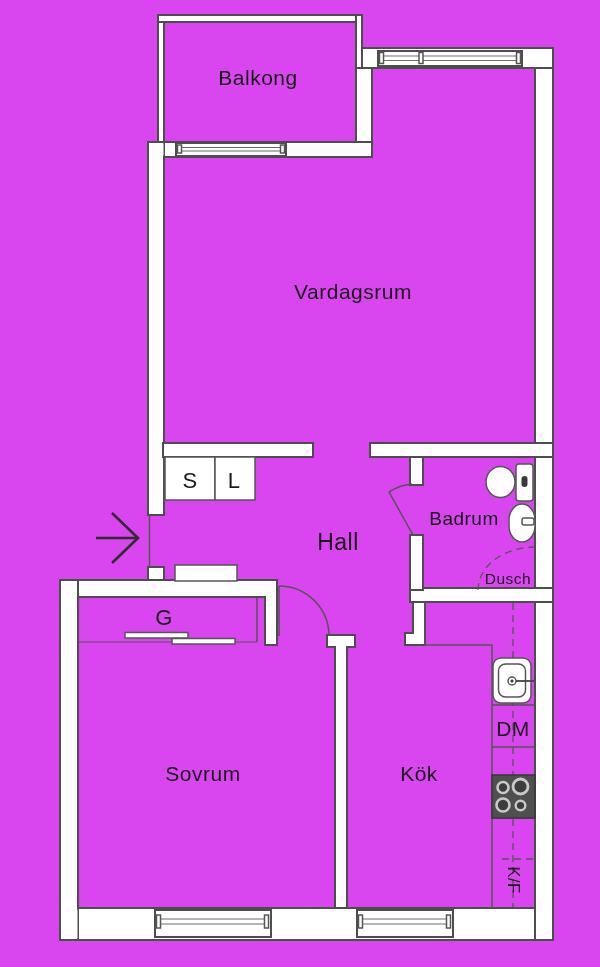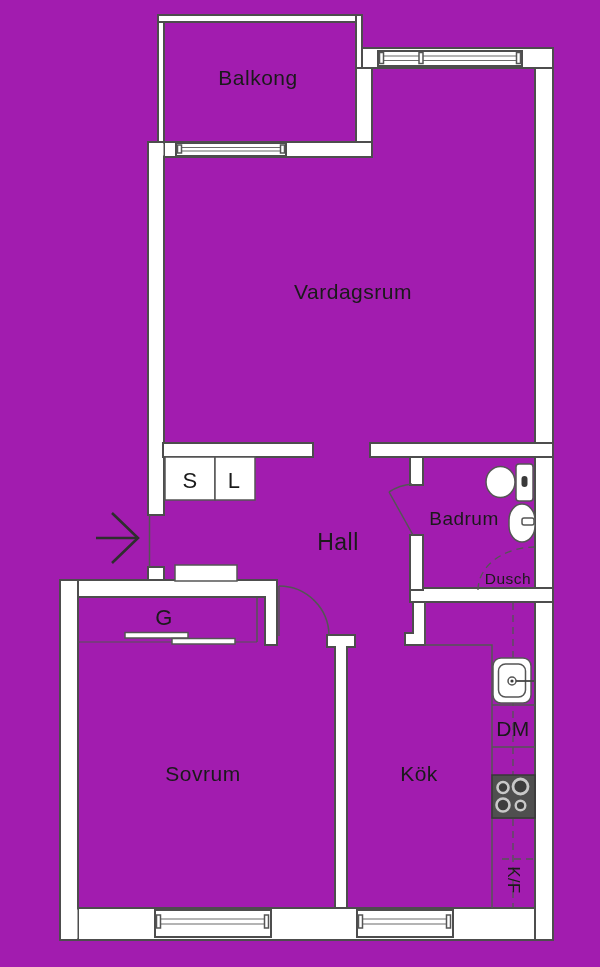--- a/index.html
+++ b/index.html
@@ -1,17 +1,17 @@
 <!DOCTYPE html>
 <html style="--wall-line: #4d4d4d; --fixture-line: #555555; --text: #1a1a1a; --stove: #4f4f4f; --background: #ffffff;"><head>
 <meta charset="utf-8">
 <title>Floor plan</title>
 <style>
   html,body{margin:0;padding:0;background:#fff;}
-  .stage{position:relative;width:600px;height:967px;background:#a21caf;overflow:hidden;}
+  .stage{position:relative;width:600px;height:967px;background:#d946ef;overflow:hidden;}
   svg{display:block;}
   .wall{fill:#ffffff;stroke:var(--wall-line,#4d4d4d);stroke-width:2;}
   .erase{fill:#ffffff;stroke:none;}
   .fixture{fill:#ffffff;stroke:var(--fixture-line,#555555);stroke-width:1.5;}
   .nofill{fill:none;}
   .thin{stroke-width:1.2;}
   .glaze{stroke:#6a6a6a;stroke-width:1.2;}
   .dash{fill:none;stroke:#555555;stroke-width:1.3;stroke-dasharray:7 5;}
   .door{fill:none;stroke:#555555;stroke-width:1.5;}
   .arrow{fill:none;stroke:#2e2e2e;stroke-width:2.6;}

